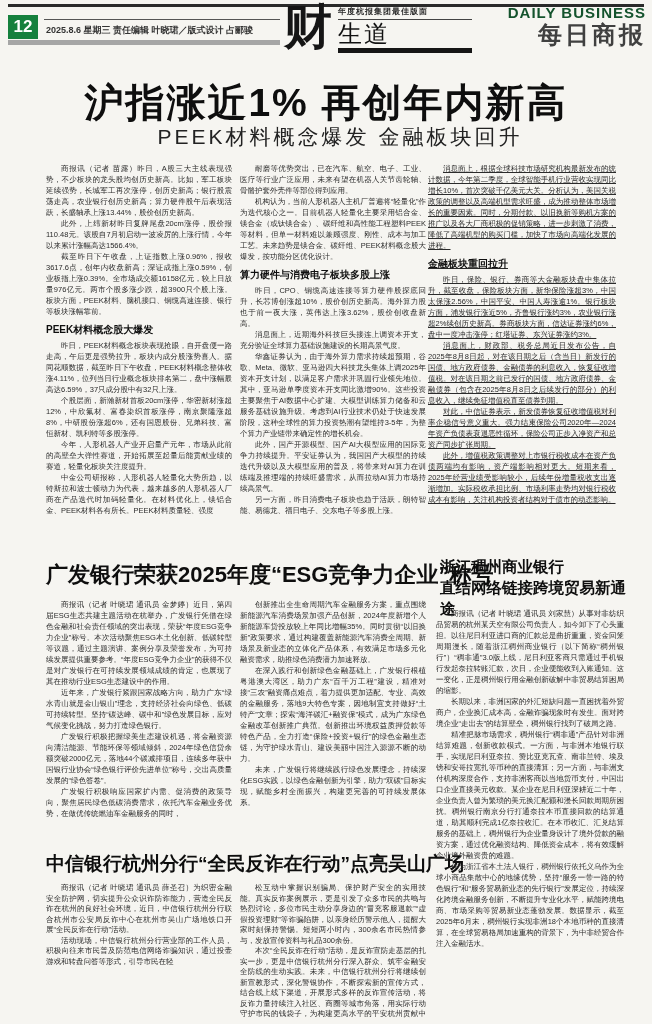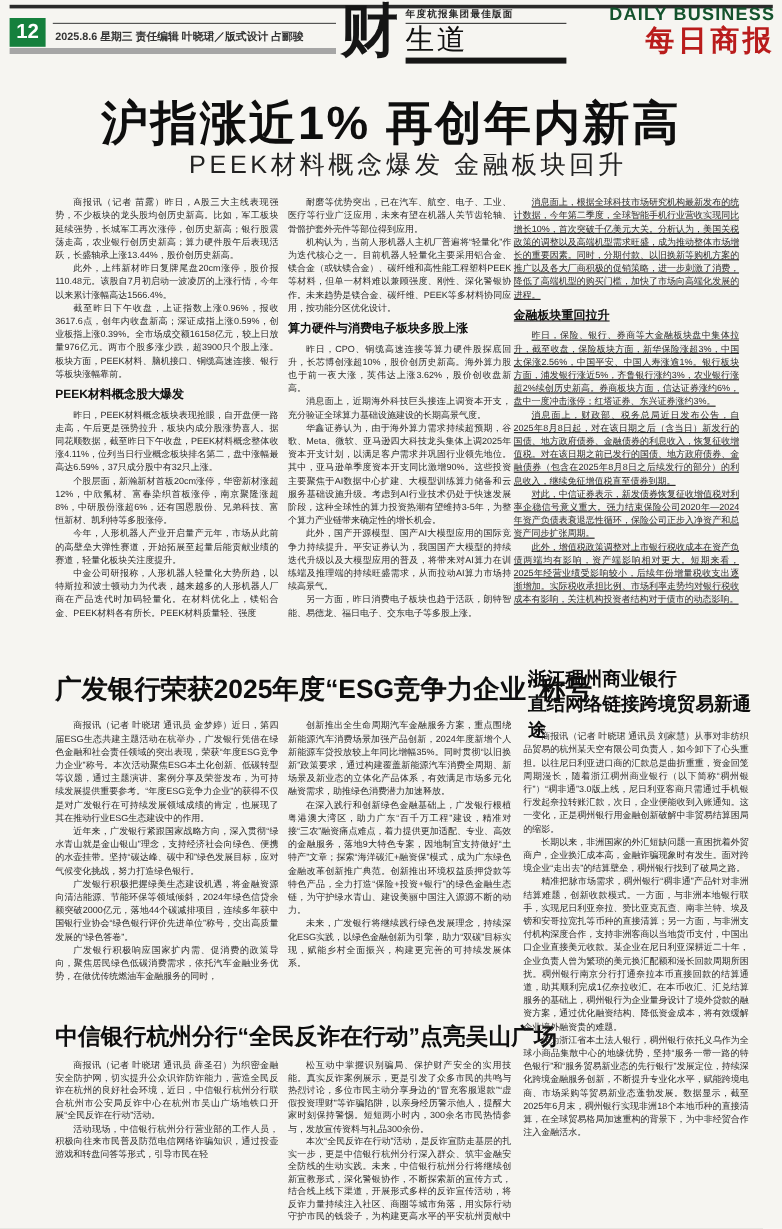--- a/index.html
+++ b/index.html
@@ -14,21 +14,21 @@
   .dateline{position:absolute;left:46px;top:24px;width:250px;font-size:9px;font-weight:bold;color:#333;white-space:nowrap;}
   .date-rule-thick{position:absolute;left:8px;top:40px;width:272px;height:5px;background:#a6a6a6;}
   .logo-big{position:absolute;left:284px;top:2px;font-size:48px;font-weight:900;color:#151515;line-height:50px;}
   .logo-col{position:absolute;left:338px;top:6px;width:134px;}
   .logo-tagline{font-size:8px;font-weight:bold;color:#2a2a2a;letter-spacing:1px;white-space:nowrap;}
   .logo-rule{height:1px;background:#444;margin-top:2px;}
   .logo-small{font-size:24px;font-weight:400;color:#111;letter-spacing:2px;line-height:26px;margin-top:1px;}
   .logo-bar{height:5px;background:#161616;margin-top:1px;}
   .masthead{position:absolute;right:6px;top:5px;text-align:right;}
   .masthead-en{font-size:15px;font-weight:bold;color:#14532d;letter-spacing:1px;line-height:16px;}
-  .masthead-cn{font-size:24px;font-weight:900;color:#b91c1c;letter-spacing:3px;line-height:28px;}
+  .masthead-cn{font-size:24px;font-weight:900;color:#404040;letter-spacing:3px;line-height:28px;}
 
   
   .lead-headline{position:absolute;left:0;right:0;top:76px;text-align:center;
                  font-size:39px;font-weight:900;color:#0e0e0e;letter-spacing:2px;white-space:nowrap;}
   .lead-subheadline{position:absolute;left:0;right:0;top:123px;text-align:center;
                     font-size:21px;font-weight:500;color:#222;letter-spacing:3px;white-space:nowrap;margin-left:28px;}
 
   .col{position:absolute;text-align:justify;font-size:7.5px;line-height:11px;color:#2b2b2b;overflow:hidden;}
   .col p.para{margin:0;text-indent:2em;}
   .col .colhead{font-weight:bold;font-size:10px;line-height:12px;margin:7px 0 4px;color:#0f0f0f;}
@@ -85,41 +85,41 @@
       <p class="para">此外，上纬新材昨日复牌尾盘20cm涨停，股价报110.48元。该股自7月初启动一波凌厉的上涨行情，今年以来累计涨幅高达1566.4%。</p>
       <p class="para">截至昨日下午收盘，上证指数上涨0.96%，报收3617.6点，创年内收盘新高；深证成指上涨0.59%，创业板指上涨0.39%。全市场成交额16158亿元，较上日放量976亿元。两市个股多涨少跌，超3900只个股上涨。板块方面，PEEK材料、脑机接口、铜缆高速连接、银行等板块涨幅靠前。</p>
       <div class="colhead">PEEK材料概念股大爆发</div>
       <p class="para">昨日，PEEK材料概念板块表现抢眼，自开盘便一路走高，午后更是强势拉升，板块内成分股涨势喜人。据同花顺数据，截至昨日下午收盘，PEEK材料概念整体收涨4.11%，位列当日行业概念板块排名第二，盘中涨幅最高达6.59%，37只成分股中有32只上涨。</p>
       <p class="para">个股层面，新瀚新材首板20cm涨停，华密新材涨超12%，中欣氟材、富春染织首板涨停，南京聚隆涨超8%，中研股份涨超6%，还有国恩股份、兄弟科技、富恒新材、凯利特等多股涨停。</p>
       <p class="para">今年，人形机器人产业开启量产元年，市场从此前的高壁垒大弹性赛道，开始拓展至起量后能贡献业绩的赛道，轻量化板块关注度提升。</p>
       <p class="para">中金公司研报称，人形机器人轻量化大势所趋，以特斯拉和波士顿动力为代表，越来越多的人形机器人厂商在产品迭代时加码轻量化。在材料优化上，镁铝合金、PEEK材料各有所长。PEEK材料质量轻、强度</p>
     </div>
   <div class="col lead-c2">
       <p class="para">耐磨等优势突出，已在汽车、航空、电子、工业、医疗等行业广泛应用，未来有望在机器人关节齿轮轴、骨骼护套外壳件等部位得到应用。</p>
-      <p class="para">机构认为，当前人形机器人主机厂普遍将“轻量化”作为迭代核心之一。目前机器人轻量化主要采用铝合金、镁合金（或钛镁合金）、碳纤维和高性能工程塑料PEEK等材料，但单一材料难以兼顾强度、刚性、深化警银协作。未来趋势是镁合金、碳纤维、PEEK等多材料协同应用，按功能分区优化设计。</p>
+      <p class="para">机构认为，当前人形机器人主机厂普遍将“轻量化”作为迭代核心之一。目前机器人轻量化主要采用铝合金、镁合金（或钛镁合金）、碳纤维和高性能工程塑料PEEK等材料，但单一材料难以兼顾强度、刚性、成本与加工工艺。未来趋势是镁合金、碳纤维、PEEK材料概念股大爆发，按功能分区优化设计。</p>
       <div class="colhead">算力硬件与消费电子板块多股上涨</div>
       <p class="para">昨日，CPO、铜缆高速连接等算力硬件股探底回升，长芯博创涨超10%，股价创历史新高。海外算力股也于前一夜大涨，英伟达上涨3.62%，股价创收盘新高。</p>
       <p class="para">消息面上，近期海外科技巨头接连上调资本开支，充分验证全球算力基础设施建设的长期高景气度。</p>
       <p class="para">华鑫证券认为，由于海外算力需求持续超预期，谷歌、Meta、微软、亚马逊四大科技龙头集体上调2025年资本开支计划，以满足客户需求并巩固行业领先地位。其中，亚马逊单季度资本开支同比激增90%。这些投资主要聚焦于AI数据中心扩建、大模型训练算力储备和云服务基础设施升级。考虑到AI行业技术仍处于快速发展阶段，这种全球性的算力投资热潮有望维持3-5年，为整个算力产业链带来确定性的增长机会。</p>
       <p class="para">此外，国产开源模型、国产AI大模型应用的国际竞争力持续提升。平安证券认为，我国国产大模型的持续迭代升级以及大模型应用的普及，将带来对AI算力在训练端及推理端的持续旺盛需求，从而拉动AI算力市场持续高景气。</p>
       <p class="para">另一方面，昨日消费电子板块也趋于活跃，朗特智能、易德龙、福日电子、交东电子等多股上涨。</p>
     </div>
   <div class="col lead-c3">
       <p class="para">消息面上，根据全球科技市场研究机构最新发布的统计数据，今年第二季度，全球智能手机行业营收实现同比增长10%，首次突破千亿美元大关。分析认为，美国关税政策的调整以及高端机型需求旺盛，成为推动整体市场增长的重要因素。同时，分期付款、以旧换新等购机方案的推广以及各大厂商积极的促销策略，进一步刺激了消费，降低了高端机型的购买门槛，加快了市场向高端化发展的进程。</p>
       <div class="colhead">金融板块重回拉升</div>
       <p class="para">昨日，保险、银行、券商等大金融板块盘中集体拉升，截至收盘，保险板块方面，新华保险涨超3%，中国太保涨2.56%，中国平安、中国人寿涨逾1%。银行板块方面，浦发银行涨近5%，齐鲁银行涨约3%，农业银行涨超2%续创历史新高。券商板块方面，信达证券涨约6%，盘中一度冲击涨停；红塔证券、东兴证券涨约3%。</p>
       <p class="para">消息面上，财政部、税务总局近日发布公告，自2025年8月8日起，对在该日期之后（含当日）新发行的国债、地方政府债券、金融债券的利息收入，恢复征收增值税。对在该日期之前已发行的国债、地方政府债券、金融债券（包含在2025年8月8日之后续发行的部分）的利息收入，继续免征增值税直至债券到期。</p>
       <p class="para">对此，中信证券表示，新发债券恢复征收增值税对利率企稳信号意义重大。强力结束保险公司2020年—2024年资产负债表衰退恶性循环，保险公司正步入净资产和总资产同步扩张周期。</p>
       <p class="para">此外，增值税政策调整对上市银行税收成本在资产负债两端均有影响，资产端影响相对更大。短期来看，2025年经营业绩受影响较小，后续年份增量税收支出逐渐增加。实际税收承担比例、市场利率走势均对银行税收成本有影响，关注机构投资者结构对于债市的动态影响。</p>
     </div>
 
   <div class="esg-headline">广发银行荣获2025年度“ESG竞争力企业”称号</div>
   <div class="col esg-c1">
       <p class="para">商报讯（记者 叶晓珺 通讯员 金梦婷）近日，第四届ESG生态共建主题活动在杭举办，广发银行凭借在绿色金融和社会责任领域的突出表现，荣获“年度ESG竞争力企业”称号。本次活动聚焦ESG本土化创新、低碳转型等议题，通过主题演讲、案例分享及荣誉发布，为可持续发展提供重要参考。“年度ESG竞争力企业”的获得不仅是对广发银行在可持续发展领域成绩的肯定，也展现了其在推动行业ESG生态建设中的作用。</p>
-      <p class="para">近年来，广发银行紧跟国家战略方向，深入贯彻“绿水青山就是金山银山”理念，支持经济社会向绿色、便携的水壶挂带。坚持“碳达峰、碳中和”绿色发展目标，应对气候变化挑战，努力打造绿色银行。</p>
+      <p class="para">近年来，广发银行紧跟国家战略方向，助力广东“绿水青山就是金山银山”理念，支持经济社会向绿色、低碳可持续转型。坚持“碳达峰、碳中和”绿色发展目标，应对气候变化挑战，努力打造绿色银行。</p>
       <p class="para">广发银行积极把握绿美生态建设机遇，将金融资源向清洁能源、节能环保等领域倾斜，2024年绿色信贷余额突破2000亿元，落地44个碳减排项目，连续多年获中国银行业协会“绿色银行评价先进单位”称号，交出高质量发展的“绿色答卷”。</p>
       <p class="para">广发银行积极响应国家扩内需、促消费的政策导向，聚焦居民绿色低碳消费需求，依托汽车金融业务优势，在做优传统燃油车金融服务的同时，</p>
     </div>
   <div class="col esg-c2">
       <p class="para">创新推出全生命周期汽车金融服务方案，重点围绕新能源汽车消费场景加强产品创新，2024年度新增个人新能源车贷投放较上年同比增幅35%。同时贯彻“以旧换新”政策要求，通过构建覆盖新能源汽车消费全周期、新场景及新业态的立体化产品体系，有效满足市场多元化融资需求，助推绿色消费潜力加速释放。</p>
       <p class="para">在深入践行和创新绿色金融基础上，广发银行根植粤港澳大湾区，助力广东“百千万工程”建设，精准对接“三农”融资痛点难点，着力提供更加适配、专业、高效的金融服务，落地9大特色专案，因地制宜支持做好“土特产”文章；探索“海洋碳汇+融资保”模式，成为广东绿色金融改革创新推广典范。创新推出环境权益质押贷款等特色产品，全力打造“保险+投资+银行”的绿色金融生态链，为守护绿水青山、建设美丽中国注入源源不断的动力。</p>
       <p class="para">未来，广发银行将继续践行绿色发展理念，持续深化ESG实践，以绿色金融创新为引擎，助力“双碳”目标实现，赋能乡村全面振兴，构建更完善的可持续发展体系。</p>
     </div>
 
   <div class="fraud-headline">中信银行杭州分行“全民反诈在行动”点亮吴山广场</div>

